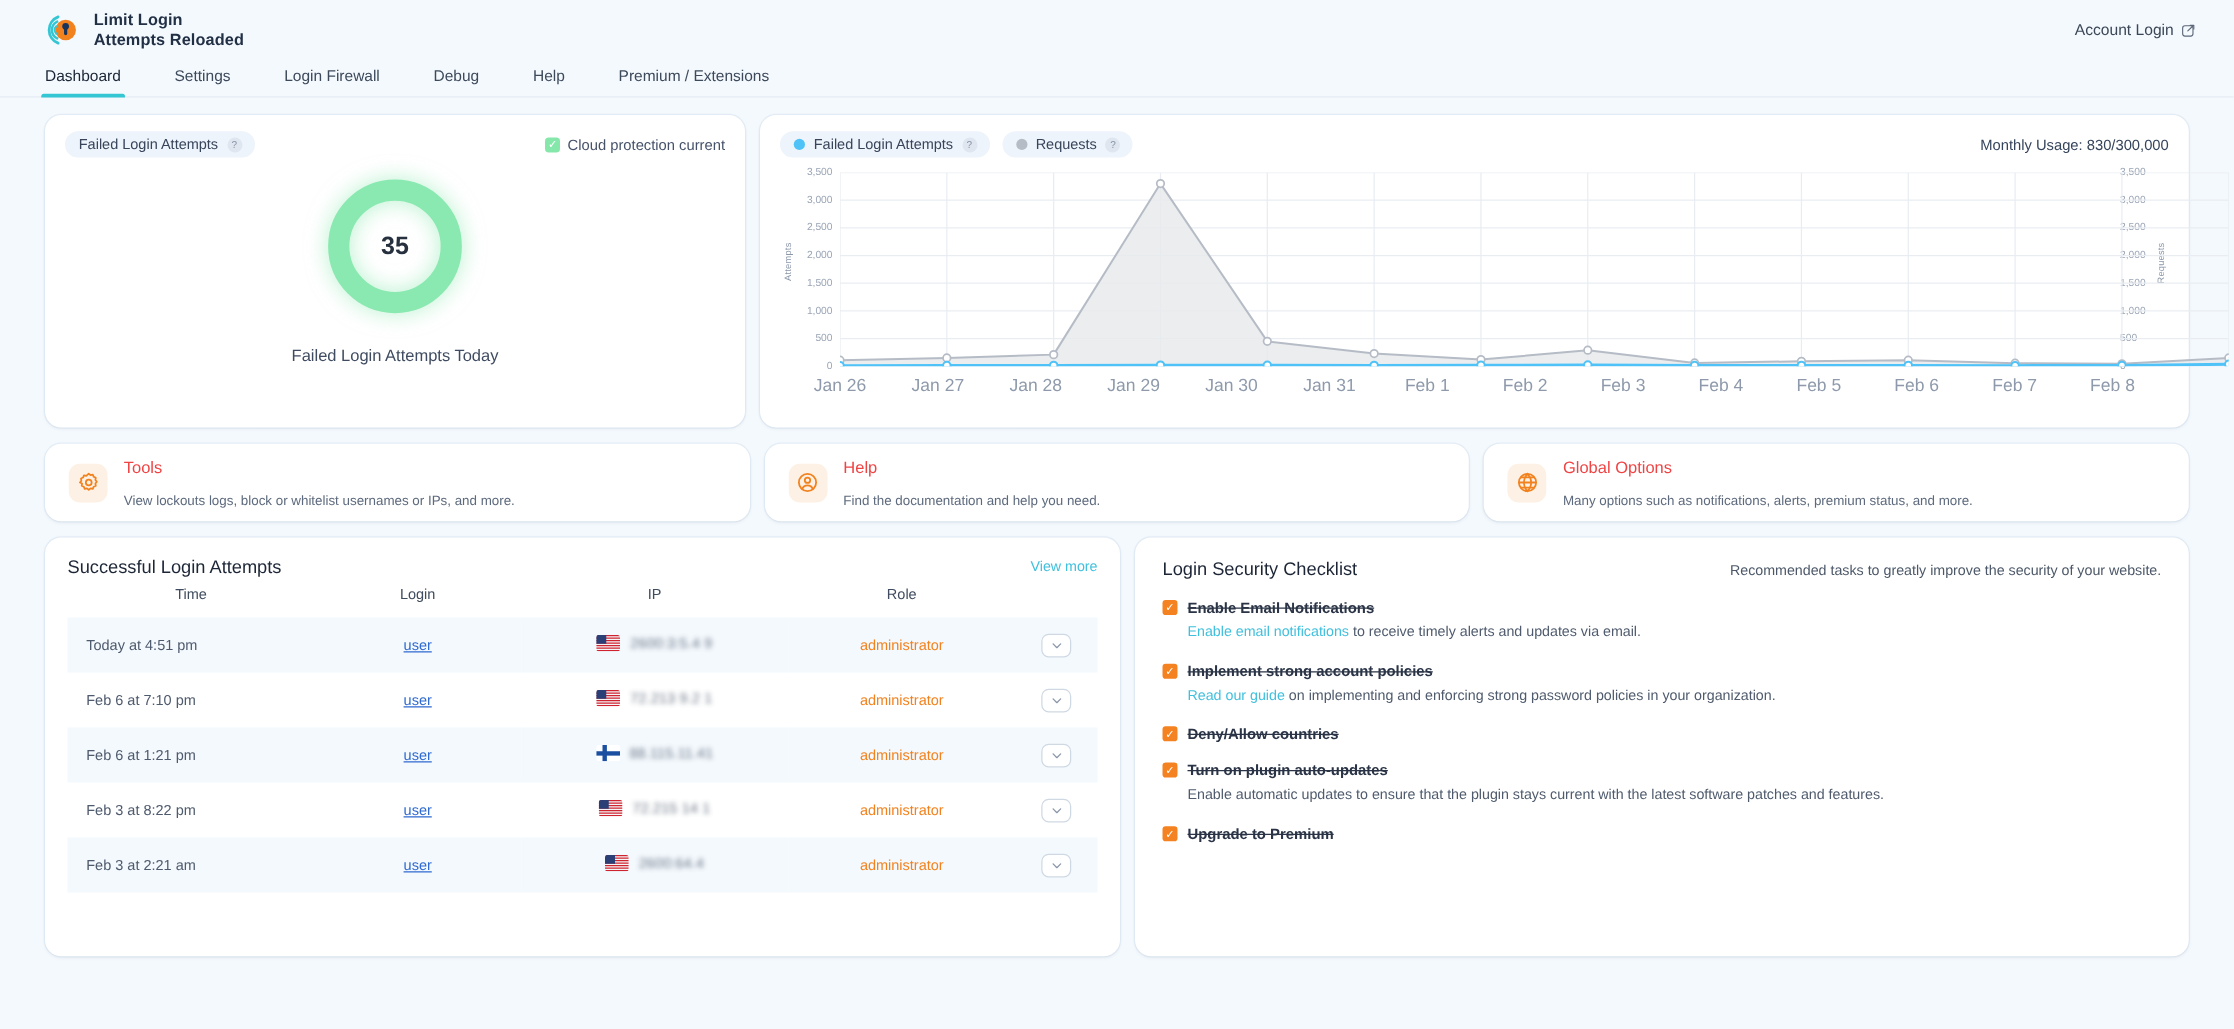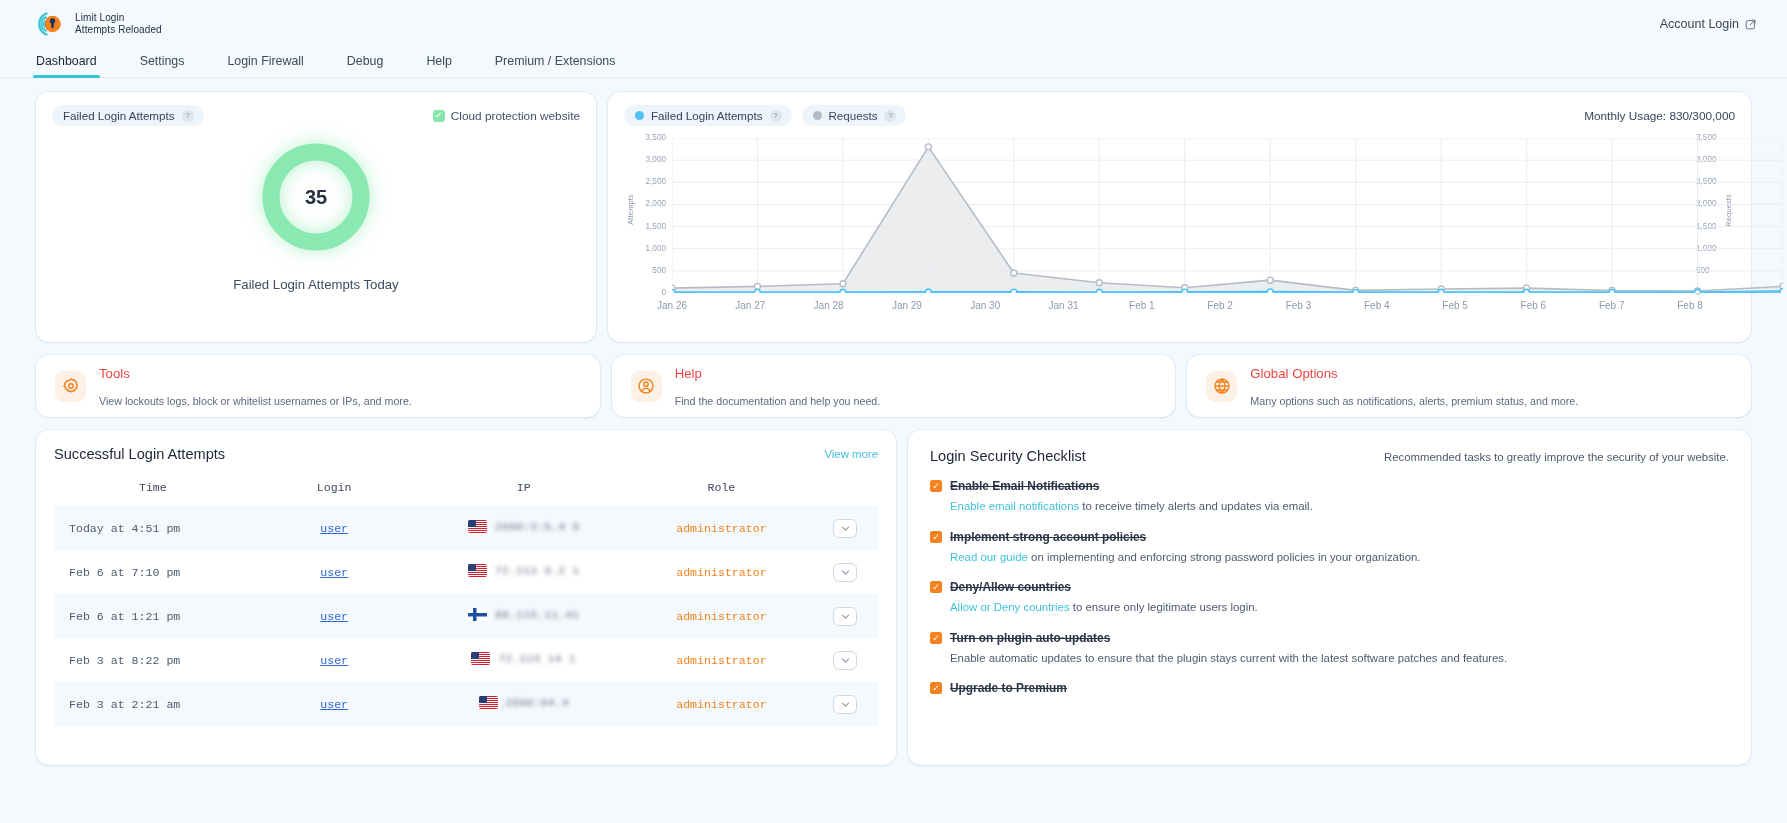--- a/index.html
+++ b/index.html
@@ -17,21 +17,21 @@
   .topbar {
     height: 48px;
     background: #f4f9fd;
     display: flex; align-items: center;
     padding: 0 26px 0 36px;
     position: relative;
   }
   .brand { display:flex; align-items:center; gap:9px; }
   .brand-mark { width: 30px; height: 30px; flex:none; }
   .brand-text {
-    font-size: 10px; font-weight: normal; line-height: 1.22;
+    font-size: 13px; font-weight: bold; line-height: 1.22;
     color: #223046; letter-spacing: .1px;
   }
   .brand-text span { display:block; }
   .account-login {
     position: absolute; right: 30px; top: 50%; transform: translateY(-50%);
     display:flex; align-items:center; gap:6px;
     font-size: 12.5px; color: #3b4757; cursor: pointer;
   }
 
   
@@ -112,21 +112,21 @@
     writing-mode: vertical-rl; transform: rotate(180deg);
     letter-spacing:.2px;
   }
   .axis-title.left  { left: 2px;  top: 62px; }
   .axis-title.right { right: 2px; top: 62px; transform: rotate(180deg); }
   .ytick {
     position:absolute; font-size: 8.2px; color:#9aa5b5;
     text-align:right; white-space:nowrap;
   }
   .xtick {
-    position:absolute; font-size: 10px; color:#8e9aab;
+    position:absolute; font-size: 14px; color:#8e9aab;
     transform: translateX(-50%); white-space:nowrap;
   }
   .plot { position:absolute; left: 48px; right: 44px; top: 6px; height: 155px; }
 
   
   .info-card {
     flex:1; height: 62px; display:flex; align-items:center;
     gap: 13px; padding: 0 19px;
   }
   .info-ico {
@@ -135,21 +135,21 @@
     display:flex; align-items:center; justify-content:center; flex:none;
   }
   .info-title { font-size: 13.2px; color:#ef4444; margin-bottom: 14px; }
   .info-sub { font-size: 10.7px; color:#5d6a7d; }
 
   
   .table-card { width: 860px; height: 335px; padding: 16px 18px 0 18px; }
   .table-head { display:flex; align-items:center; }
   .table-title { font-size: 14.6px; color:#1d2636; font-weight: normal; }
   .view-more { margin-left:auto; font-size: 11.4px; color:#41c0dd; cursor:pointer; }
-  table { width:100%; border-collapse: collapse; margin-top: 12px; table-layout: fixed; font-family: Liberation Mono, monospace; }
+  table { width:100%; border-collapse: collapse; table-layout: fixed; }
   thead th {
     font-size: 11.6px; font-weight: normal; color:#3f4b5e;
     padding: 7px 0 12px 0; text-align:center;
   }
   tbody tr { height: 44px; }
   tbody tr.odd { background: #f4f9fd; }
   tbody tr td { font-size: 11.6px; color:#4e5a6d; }
   td.c-time { padding-left: 15px; }
   td.c-login { text-align:center; }
   td.c-ip { text-align:center; }
@@ -228,21 +228,21 @@
   <div class="row">
 
     <div class="card gauge-card">
       <div class="gauge-head">
         <div class="chip">
           <span>Failed Login Attempts</span>
           <span class="qmark">?</span>
         </div>
         <div class="cloud-status">
           <span class="cb-green">✓</span>
-          <span>Cloud protection website</span>
+          <span>Cloud protection current</span>
         </div>
       </div>
       <div class="gauge-wrap">
         <div class="donut">
           <svg width="116" height="116" viewBox="0 0 116 116">
             <circle cx="58" cy="58" r="45" fill="none" stroke="#8ae9b0" stroke-width="17"></circle>
           </svg>
           <div class="val">35</div>
         </div>
         <div class="gauge-caption">Failed Login Attempts Today</div>
@@ -590,21 +590,20 @@
          <span class="cb-orange">✓</span>
          <span class="check-name">Implement strong account policies</span>
        </div>
        <div class="check-desc"><a>Read our guide</a> on implementing and enforcing strong password policies in your organization.</div>
           </div>
           <div class="check-item">
             <div class="check-row">
          <span class="cb-orange">✓</span>
          <span class="check-name">Deny/Allow countries</span>
        </div>
-       <div class="check-desc"><a>Allow or Deny countries</a> to ensure only legitimate users login.</div>
           </div>
           <div class="check-item">
             <div class="check-row">
          <span class="cb-orange">✓</span>
          <span class="check-name">Turn on plugin auto-updates</span>
        </div>
        <div class="check-desc">Enable automatic updates to ensure that the plugin stays current with the latest software patches and features.</div>
           </div>
           <div class="check-item">
             <div class="check-row">

